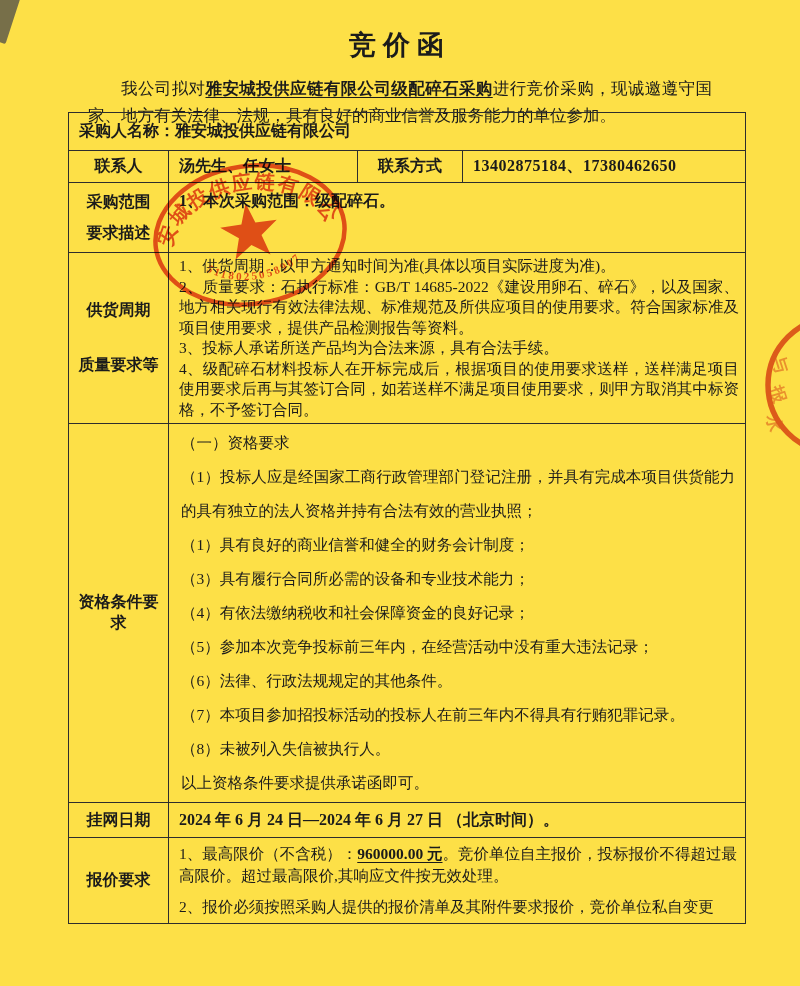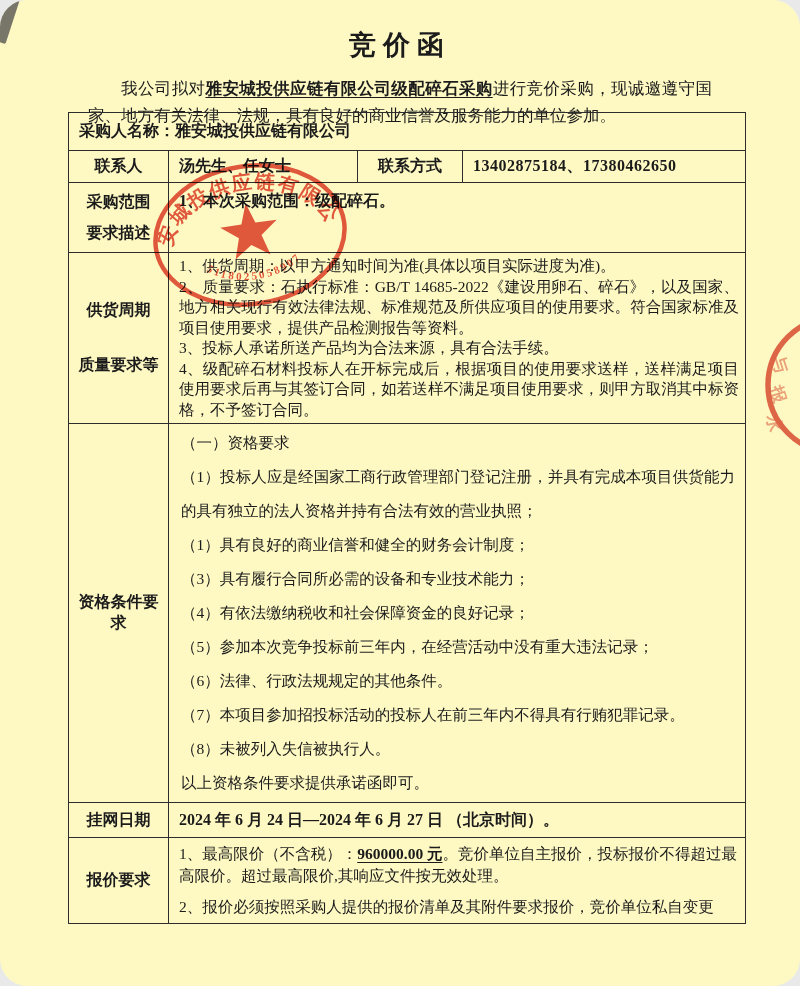--- a/index.html
+++ b/index.html
@@ -1,25 +1,24 @@
 <!DOCTYPE html>
 <html><head>
 <meta charset="utf-8">
 <style>
   * { margin:0; padding:0; box-sizing:border-box; }
   html,body { background:#e9e9e9; }
   .page {
     position:relative;
     width:800px; height:986px;
     margin:0 auto;
-    background:#fef9c3;
+    background:#fde047;
     overflow:hidden;
     font-family:"Liberation Serif","DejaVu Serif",serif;
     color:#1b1b1b;
-    border-radius:27px;
   }
   .scan-corner {
     position:absolute; left:-8px; top:-10px; width:22px; height:52px;
     background:#4a4a4a; transform:rotate(18deg); opacity:.75; border-radius:2px;
   }
   .doc-title {
     text-align:center; margin-top:27px;
     font-size:27px; font-weight:bold; letter-spacing:7px;
   }
   .intro {

